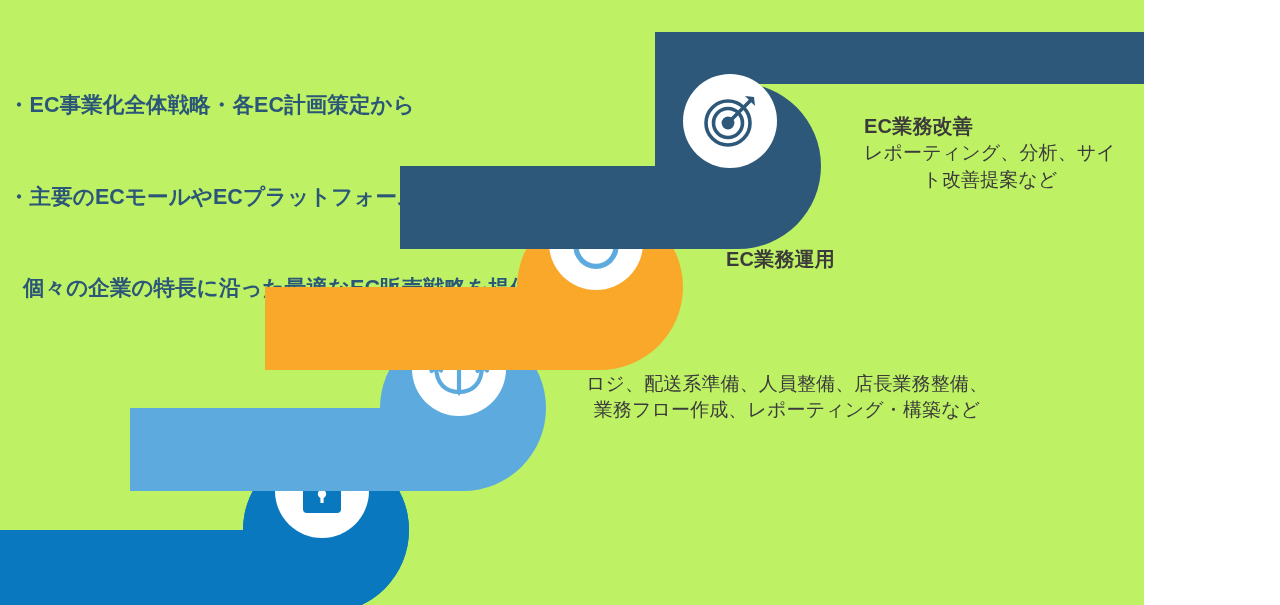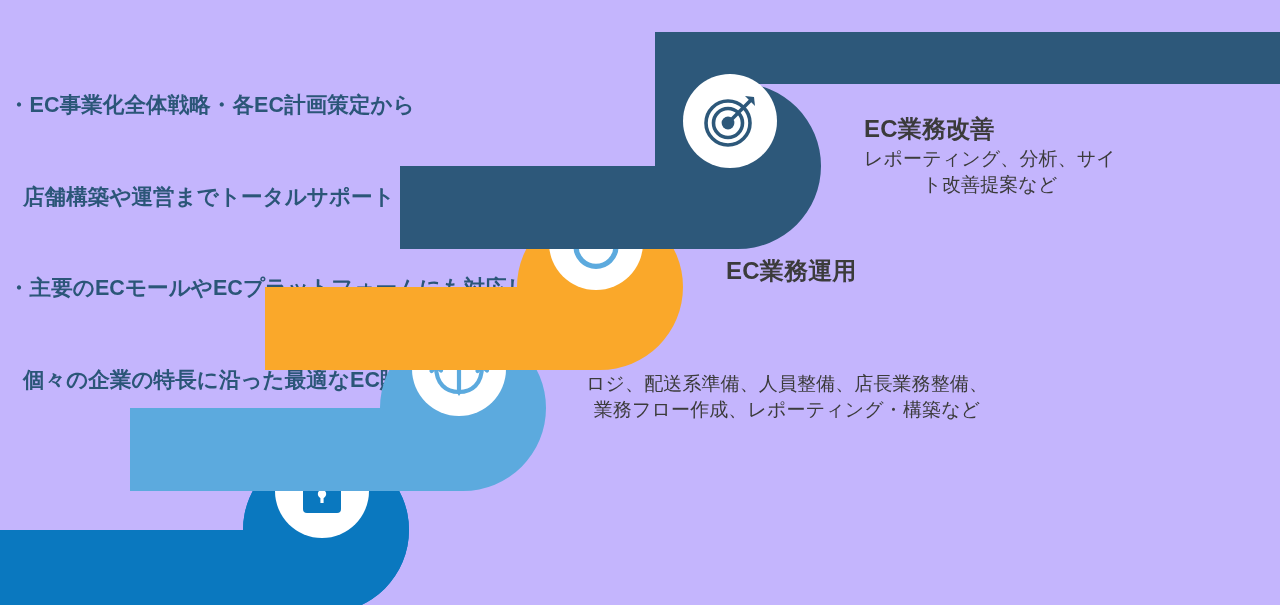--- a/index.html
+++ b/index.html
@@ -5,24 +5,25 @@
   html, body {
     margin: 0;
     padding: 0;
     background: #ffffff;
   }
   body {
     font-family: "Liberation Sans", "DejaVu Sans", sans-serif;
   }
   #stage {
     position: relative;
-    width: 1280px;
+    width: 1128px;
     height: 605px;
-    background: #c4b5fd;
+    background: #bef264;
     overflow: hidden;
+    padding-left: 16px;
   }
 
   
   .intro {
     position: absolute;
     left: 8px;
     top: 29px;
     width: 640px;
     color: #2b5678;
     font-weight: bold;
@@ -43,49 +44,48 @@
     height: 605px;
   }
 
   
   .caption {
     position: absolute;
     color: #3b3b3b;
   }
   .caption .title {
     display: block;
-    font-size: 24px;
+    font-size: 20px;
     font-weight: bold;
     line-height: 1.32;
     letter-spacing: 0.2px;
     margin-bottom: 1px;
   }
   .caption .desc {
     display: block;
     font-size: 19px;
     font-weight: normal;
     line-height: 1.38;
     letter-spacing: 0.1px;
     white-space: pre;
     text-align: center;
   }
 
   #cap-0 { left: 864px; top: 113px; }
-  #cap-1 { left: 726px; top: 255px; }
+  #cap-1 { left: 726px; top: 246px; }
   #cap-2 { left: 586px; top: 371px; }
   #cap-3 { left: 450px; top: 503px; }
 </style>
 </head>
 <body>
 
 <div id="stage">
 
   <div class="intro">
     <span class="intro-line">・EC事業化全体戦略・各EC計画策定から</span>
-    <span class="intro-line indent">店舗構築や運営までトータルサポート</span>
     <span class="intro-line">・主要のECモールやECプラットフォームにも対応し、</span>
     <span class="intro-line indent">個々の企業の特長に沿った最適なEC販売戦略を提供</span>
   </div>
 
   <svg id="stair" viewBox="0 0 1280 605">
 
     <g>
       <path fill="#0a78bf" d="M 0 530 L 243 530 A 83 83 0 1 1 326 613 L 0 613 Z"></path>
       <path fill="#0a78bf" d="M 243 530 A 83 83 0 1 1 326 613 L 243 613 Z"></path>
       <circle cx="322" cy="491" r="47" fill="#ffffff"></circle>

